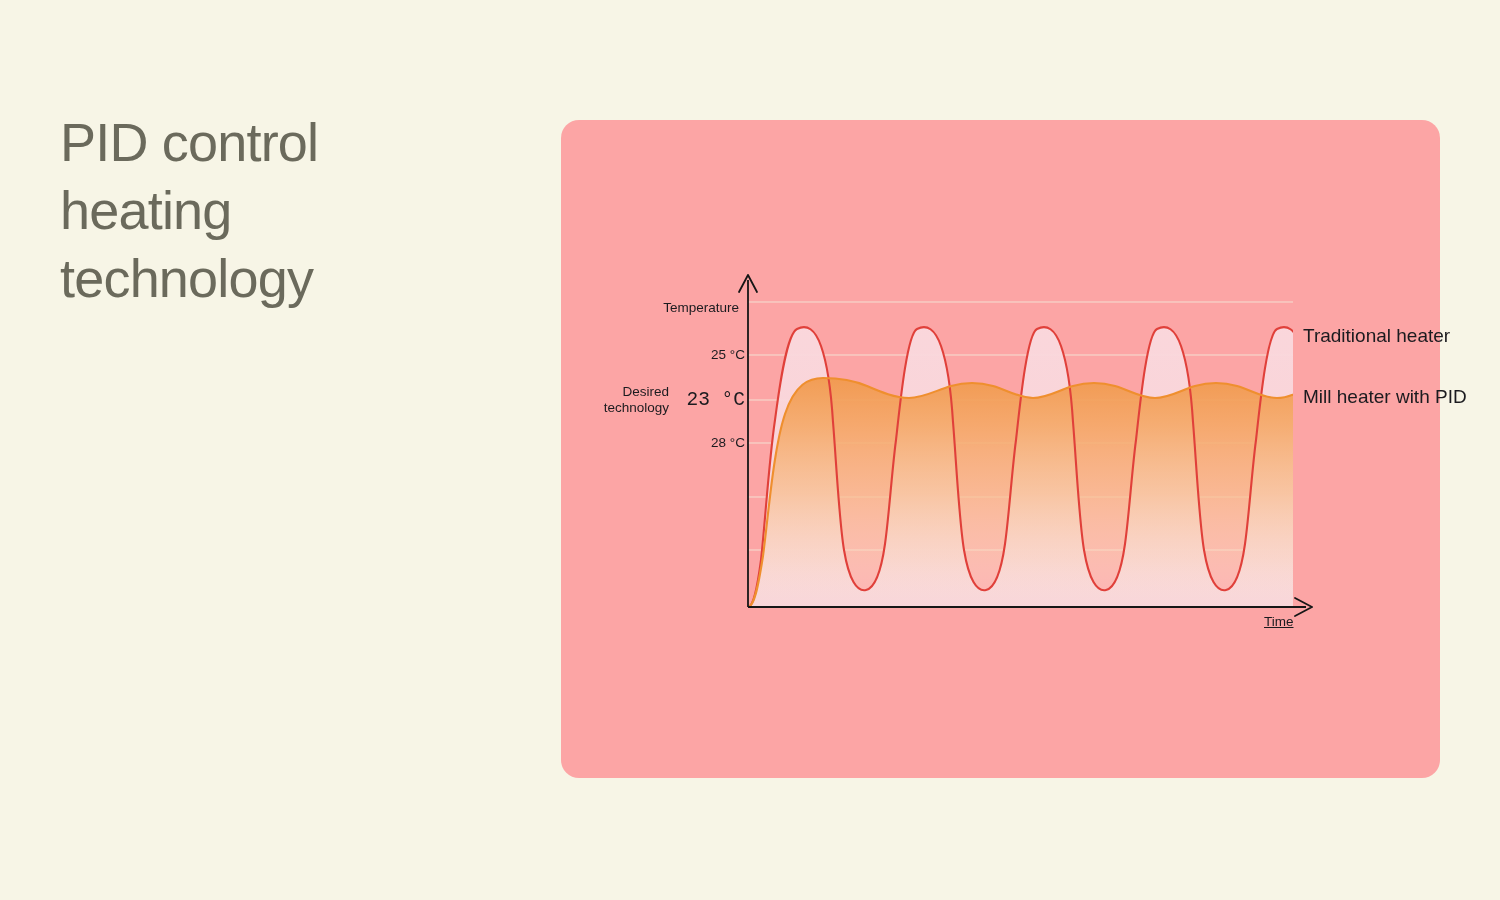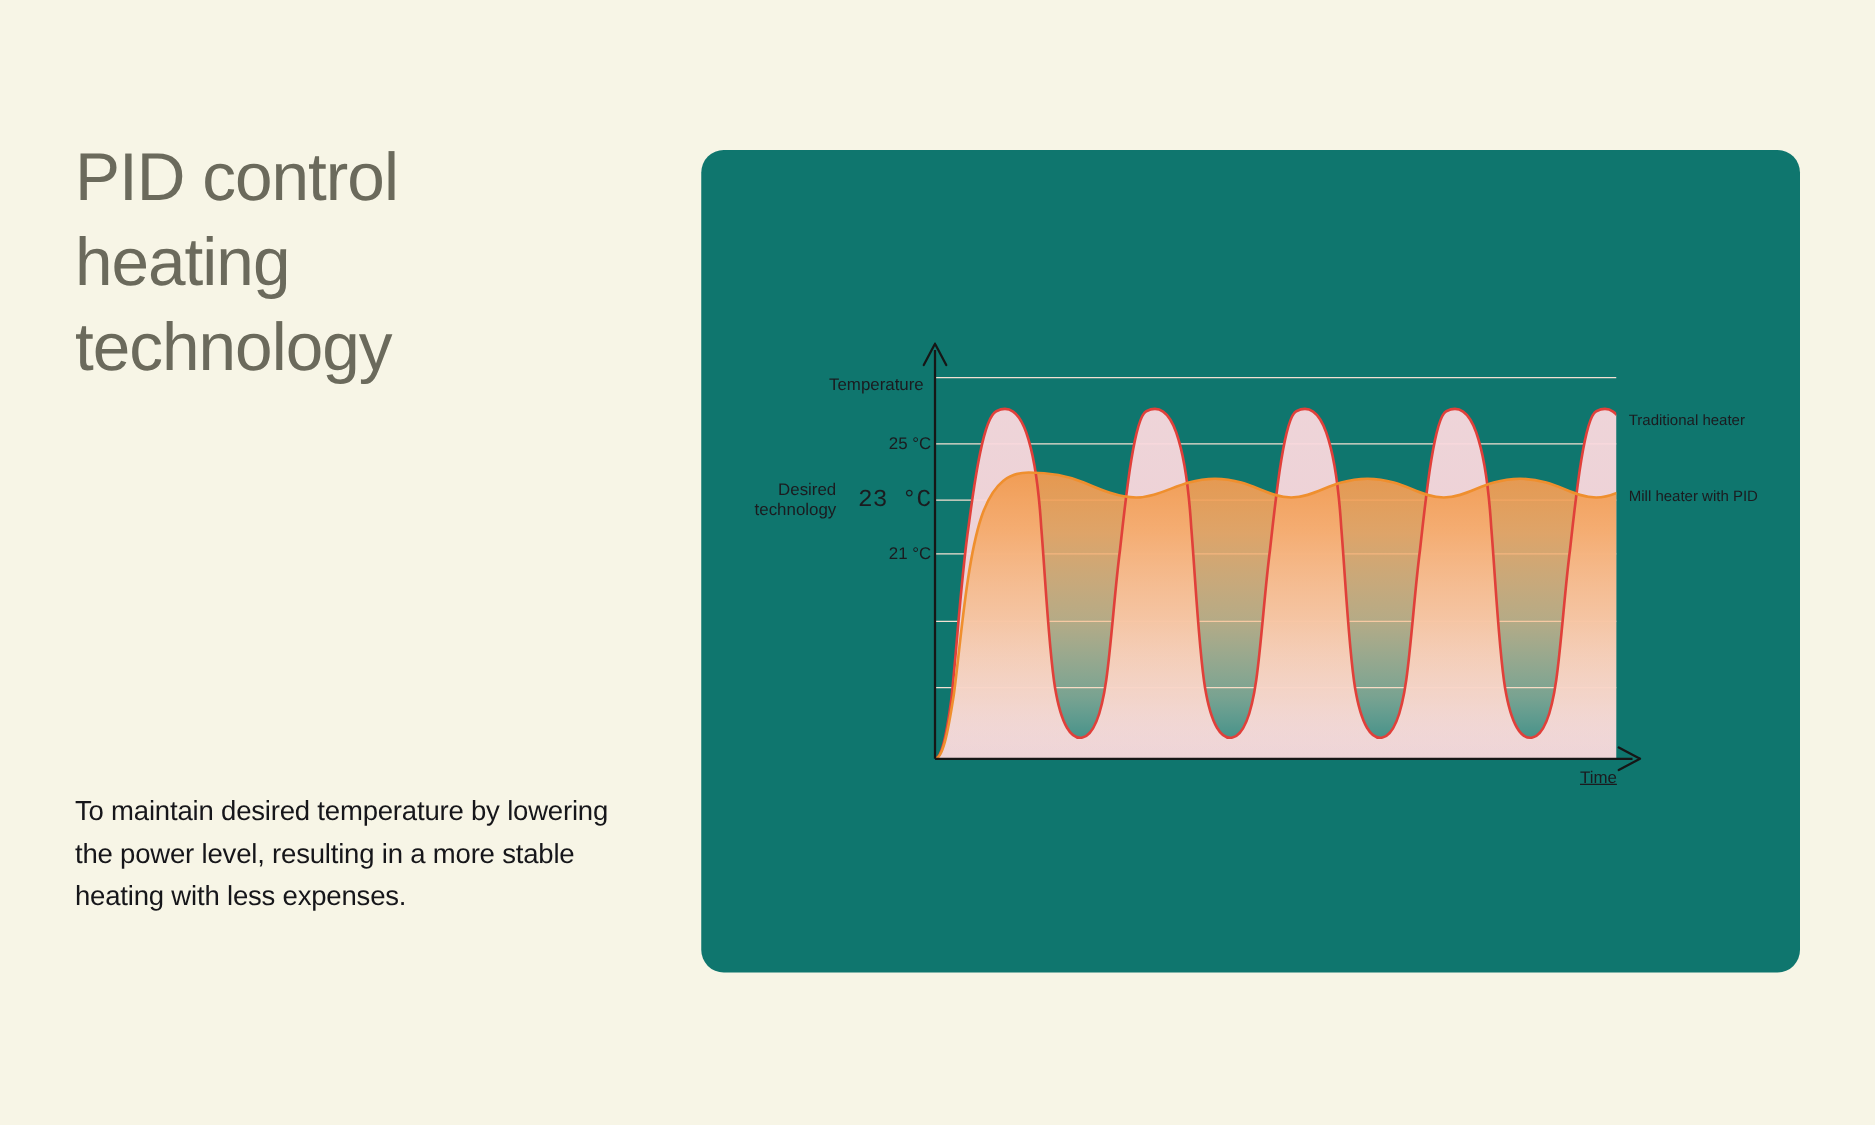--- a/index.html
+++ b/index.html
@@ -57,21 +57,21 @@
   }
 
   
 
   .chart-card {
     position: absolute;
     left: 561px;
     top: 120px;
     width: 879px;
     height: 658px;
-    background: #0f766e;
+    background: #fca5a5;
     border-radius: 18px;
   }
 
   .chart-stage {
     position: absolute;
     inset: 0;
   }
 
   .chart-svg {
     position: absolute;
@@ -137,38 +137,37 @@
     top: 264px;
     width: 84px;
     text-align: right;
     font-size: 13.5px;
     line-height: 16px;
     color: #1b1b1f;
   }
 
   .series-label {
     position: absolute;
-    font-size: 12px;
+    font-size: 19px;
     line-height: 16px;
     color: #1b1b1f;
     white-space: nowrap;
   }
 
   .series-label-traditional { left: 742px; top: 208px; }
   .series-label-pid         { left: 742px; top: 269px; }
 </style>
 </head>
 <body>
 
 <div id="root">
 
   <div class="left-col">
     <h1 class="page-title">PID control heating technology</h1>
 
-    <p class="page-description">To maintain desired temperature by lowering the power level, resulting in a more stable heating with less expenses.</p>
   </div>
 
   <div class="chart-card">
     <div class="chart-stage">
 
       <svg class="chart-svg" viewBox="0 0 879 658">
         <defs>
 
           <linearGradient id="pidFill" x1="0" y1="0" x2="0" y2="1">
             <stop offset="0" stop-color="#f19a4e" stop-opacity="0.95"></stop>
@@ -319,21 +318,21 @@
       <div class="axis-label label-temperature">Temperature</div>
 
       <div class="axis-label label-time">Time</div>
 
       <div class="tick-label tick-25">25 °C</div>
 
       <div class="desired-caption">Desired technology</div>
 
       <div class="tick-desired-value">23 °C</div>
 
-      <div class="tick-label tick-21">21 °C</div>
+      <div class="tick-label tick-21">28 °C</div>
 
       <div class="series-label series-label-traditional">Traditional heater</div>
 
       <div class="series-label series-label-pid">Mill heater with PID</div>
 
     </div>
   </div>
 
 </div>
 

